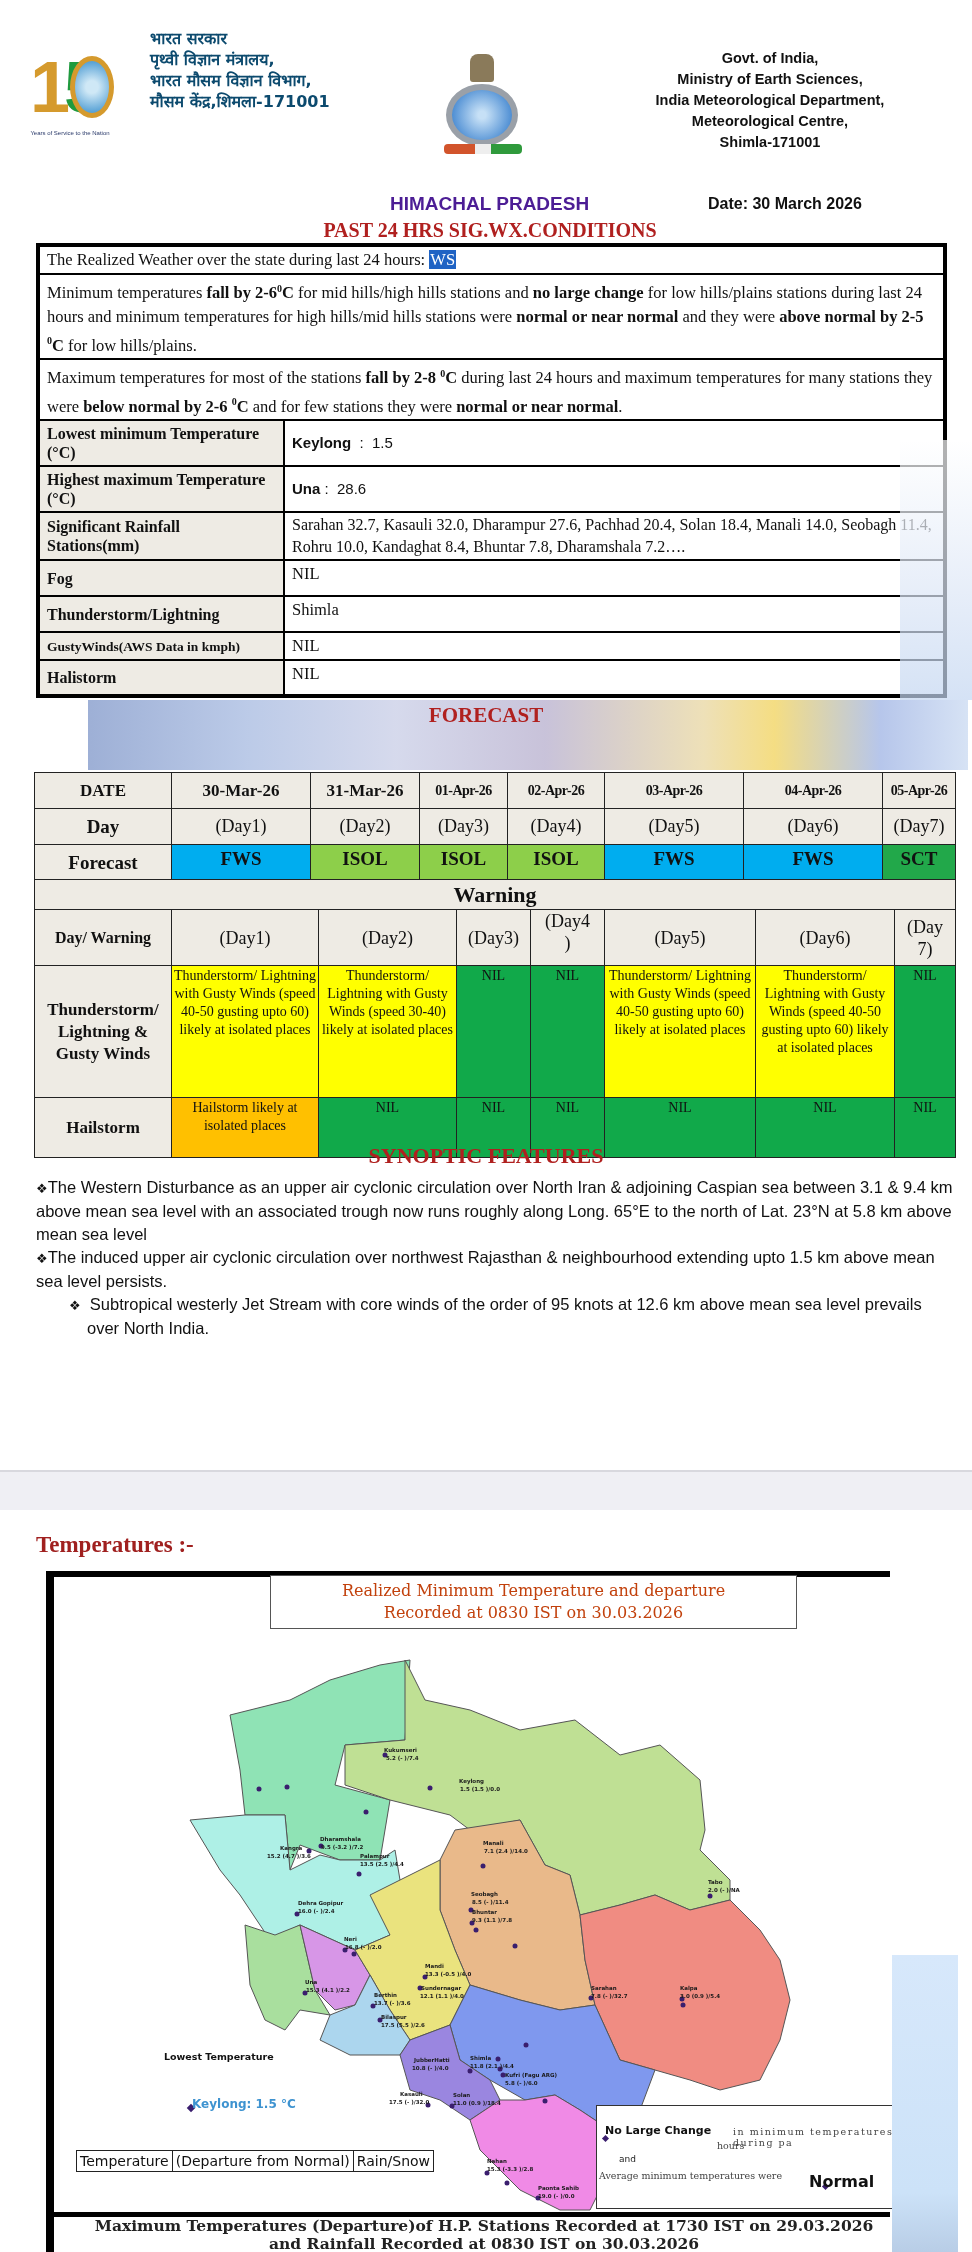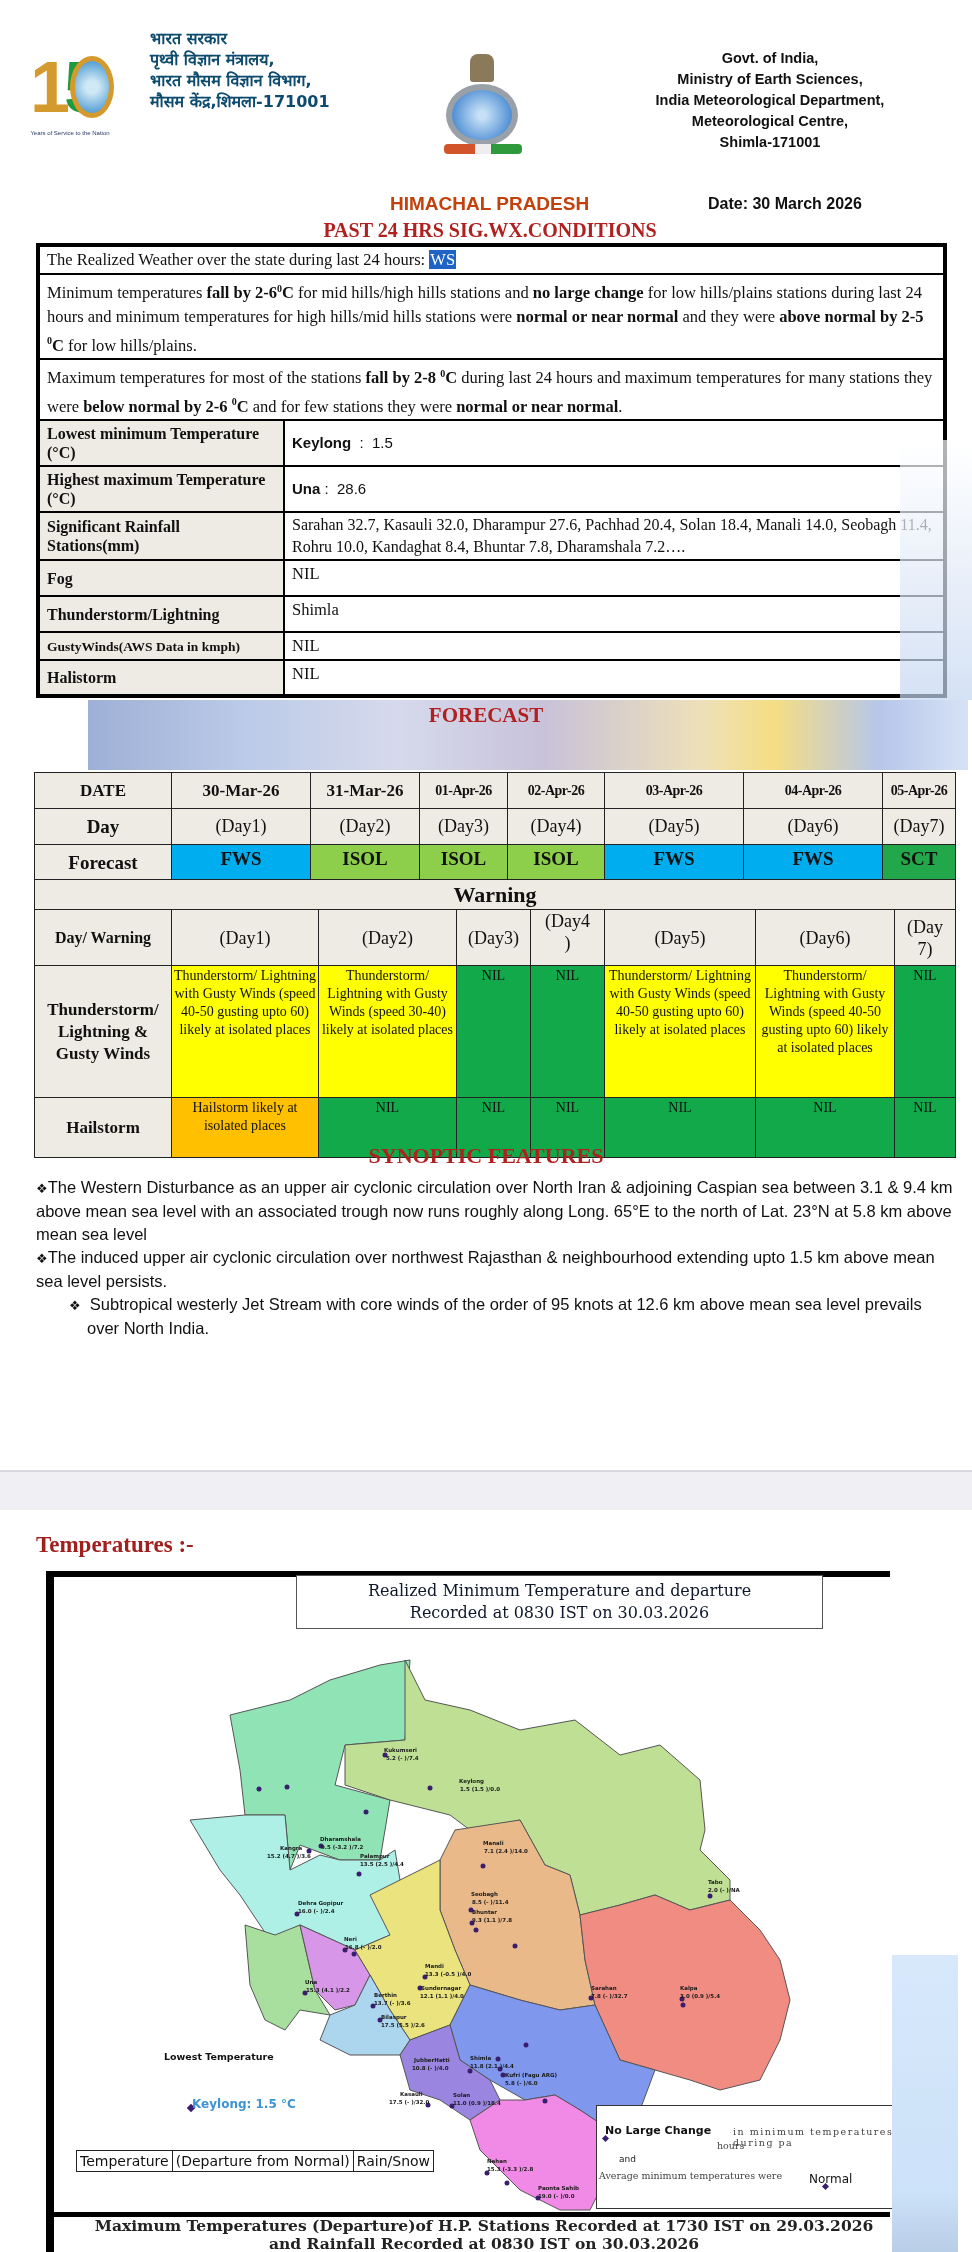--- a/index.html
+++ b/index.html
@@ -20,21 +20,21 @@
 
   .hindi { position: absolute; left: 150px; top: 28px; width: 230px; text-align: left; color: #0c4a6e; font-family: "DejaVu Sans", sans-serif; font-weight: bold; font-size: 16px; line-height: 21px; }
 
   .emblem { position: absolute; left: 438px; top: 54px; width: 90px; height: 110px; }
   .emblem .lion { position: absolute; left: 32px; top: 0; width: 24px; height: 28px; background: #8a7a5a; border-radius: 8px 8px 3px 3px; }
   .emblem .disk { position: absolute; left: 8px; top: 30px; width: 72px; height: 62px; border-radius: 50%; border: 6px solid #9aa0a8; background: radial-gradient(circle, #c6e0f6 10%, #3f84cf 85%); }
   .emblem .ribbon { position: absolute; left: 6px; top: 90px; width: 78px; height: 10px; background: linear-gradient(90deg, #d2542b 0 40%, #eee 40% 60%, #2f9a3c 60%); border-radius: 4px; }
 
   .english { position: absolute; left: 620px; top: 48px; width: 300px; text-align: center; font-family: "Liberation Sans", sans-serif; font-weight: bold; font-size: 14.5px; line-height: 21px; color: #111; }
 
-  .state-title { position: absolute; left: 390px; top: 193px; font-family: "Liberation Sans", sans-serif; font-weight: bold; font-size: 19px; color: #c2410c; }
+  .state-title { position: absolute; left: 390px; top: 193px; font-family: "Liberation Sans", sans-serif; font-weight: bold; font-size: 19px; color: #4c1d95; }
   .date-line { position: absolute; left: 708px; top: 195px; font-family: "Liberation Sans", sans-serif; font-weight: bold; font-size: 16px; color: #111; }
   .red-heading { color: #b0201f; font-weight: bold; font-family: "Liberation Serif", serif; text-align: center; position: absolute; }
   .past24 { left: 4px; width: 972px; top: 219px; font-size: 20px; }
 
   
   .sigwx { position: absolute; left: 36px; top: 243px; width: 911px; border: 4px solid #000; border-collapse: collapse; background: #fff; }
   .sigwx td { border: 2px solid #000; font-size: 16.5px; line-height: 24px; padding: 1px 7px; vertical-align: top; }
   .sigwx .full { font-size: 16.5px; }
   .sigwx .lbl { background: #eeebe4; width: 246px; font-weight: bold; font-size: 16px; line-height: 19px; vertical-align: middle; padding: 3px 7px; }
   .sigwx .val { background: #fff; font-size: 16.5px; }
@@ -78,35 +78,35 @@
   .synop-h { left: 0; width: 972px; top: 1143px; font-size: 22px; }
   .synop { position: absolute; left: 36px; top: 1176px; width: 920px; font-family: "Liberation Sans", sans-serif; font-size: 16.5px; line-height: 23px; color: #111; }
   .synop p { margin: 0; }
   .synop .indent { padding-left: 33px; text-indent: -18px; margin-left: 18px; }
   .synop .l4 { margin-top: 1px; }
   .diamond { font-size: 13px; }
 
   
   .temps-h { position: absolute; left: 36px; top: 1532px; font-family: "Liberation Serif", serif; font-weight: bold; color: #a0201f; font-size: 23px; }
   .mapframe { position: absolute; left: 46px; top: 1571px; width: 844px; height: 681px; border-left: 8px solid #000; border-top: 6px solid #000; }
-  .maptitle { position: absolute; left: 296px; top: 1575px; width: 527px; height: 54px; border: 1.5px solid #555; background: #fff; text-align: center; font-family: "DejaVu Serif", serif; font-size: 16px; line-height: 22px; padding-top: 4px; color: #0f172a; }
+  .maptitle { position: absolute; left: 270px; top: 1575px; width: 527px; height: 54px; border: 1.5px solid #555; background: #fff; text-align: center; font-family: "DejaVu Serif", serif; font-size: 16px; line-height: 22px; padding-top: 4px; color: #c2410c; }
   .mapsvg { position: absolute; left: 54px; top: 1630px; }
   .legend-lowest { position: absolute; left: 164px; top: 2051px; font-family: "DejaVu Sans", sans-serif; font-weight: bold; font-size: 9.5px; color: #111; }
   .legend-keylong { position: absolute; left: 192px; top: 2097px; font-family: "DejaVu Sans", sans-serif; font-weight: bold; font-size: 12px; color: #3e93d0; }
   .legend-dot { position: absolute; left: 188px; top: 2105px; width: 6px; height: 6px; background: #3a1e6e; transform: rotate(45deg); }
   .legend-box { position: absolute; left: 76px; top: 2150px; display: flex; border: 1.5px solid #222; font-family: "DejaVu Sans", sans-serif; font-size: 14px; background: #fff; }
   .legend-box span { padding: 2px 3px; border-right: 1.5px solid #222; }
   .legend-box span:last-child { border-right: none; }
   .note-box { position: absolute; left: 596px; top: 2105px; width: 300px; height: 104px; border: 1.5px solid #333; border-right: none; background: #fff; font-family: "DejaVu Serif", serif; font-size: 9.5px; color: #444; overflow: hidden; }
   .note-box .nlc { position: absolute; left: 8px; top: 18px; font-family: "DejaVu Sans", sans-serif; font-weight: bold; font-size: 11px; color: #111; }
   .note-box .nlc-rest { position: absolute; left: 120px; top: 20px; letter-spacing: 1.5px; margin-left: 16px; }
   .note-box .hours { position: absolute; left: 120px; top: 34px; }
   .note-box .and { position: absolute; left: 22px; top: 48px; font-family: "DejaVu Sans", sans-serif; font-size: 9px; color: #222; }
   .note-box .avg { position: absolute; left: 2px; top: 64px; }
-  .note-box .normal { position: absolute; left: 212px; top: 66px; font-family: "DejaVu Sans", sans-serif; font-weight: normal; font-size: 12px; color: #111; }
+  .note-box .normal { position: absolute; left: 212px; top: 66px; font-family: "DejaVu Sans", sans-serif; font-weight: bold; font-size: 16px; color: #111; }
   .note-dot { position: absolute; width: 5px; height: 5px; background: #3a1e6e; transform: rotate(45deg); }
   .sideblue { position: absolute; left: 892px; top: 1955px; width: 66px; height: 297px; background: linear-gradient(180deg, #d7e8fb 0%, #cce2f8 80%, #b8cde6 100%); }
   .botline { position: absolute; left: 54px; top: 2212px; width: 836px; height: 5px; background: #000; }
   .maxtitle { position: absolute; left: 54px; top: 2217px; width: 860px; text-align: center; font-family: "DejaVu Serif", serif; font-weight: bold; font-size: 15.5px; line-height: 18px; color: #222; }
 
   .stn { font-family: "DejaVu Sans", sans-serif; font-weight: bold; font-size: 5.5px; fill: #1a1a1a; }
 </style>
 </head>
 <body>
 

